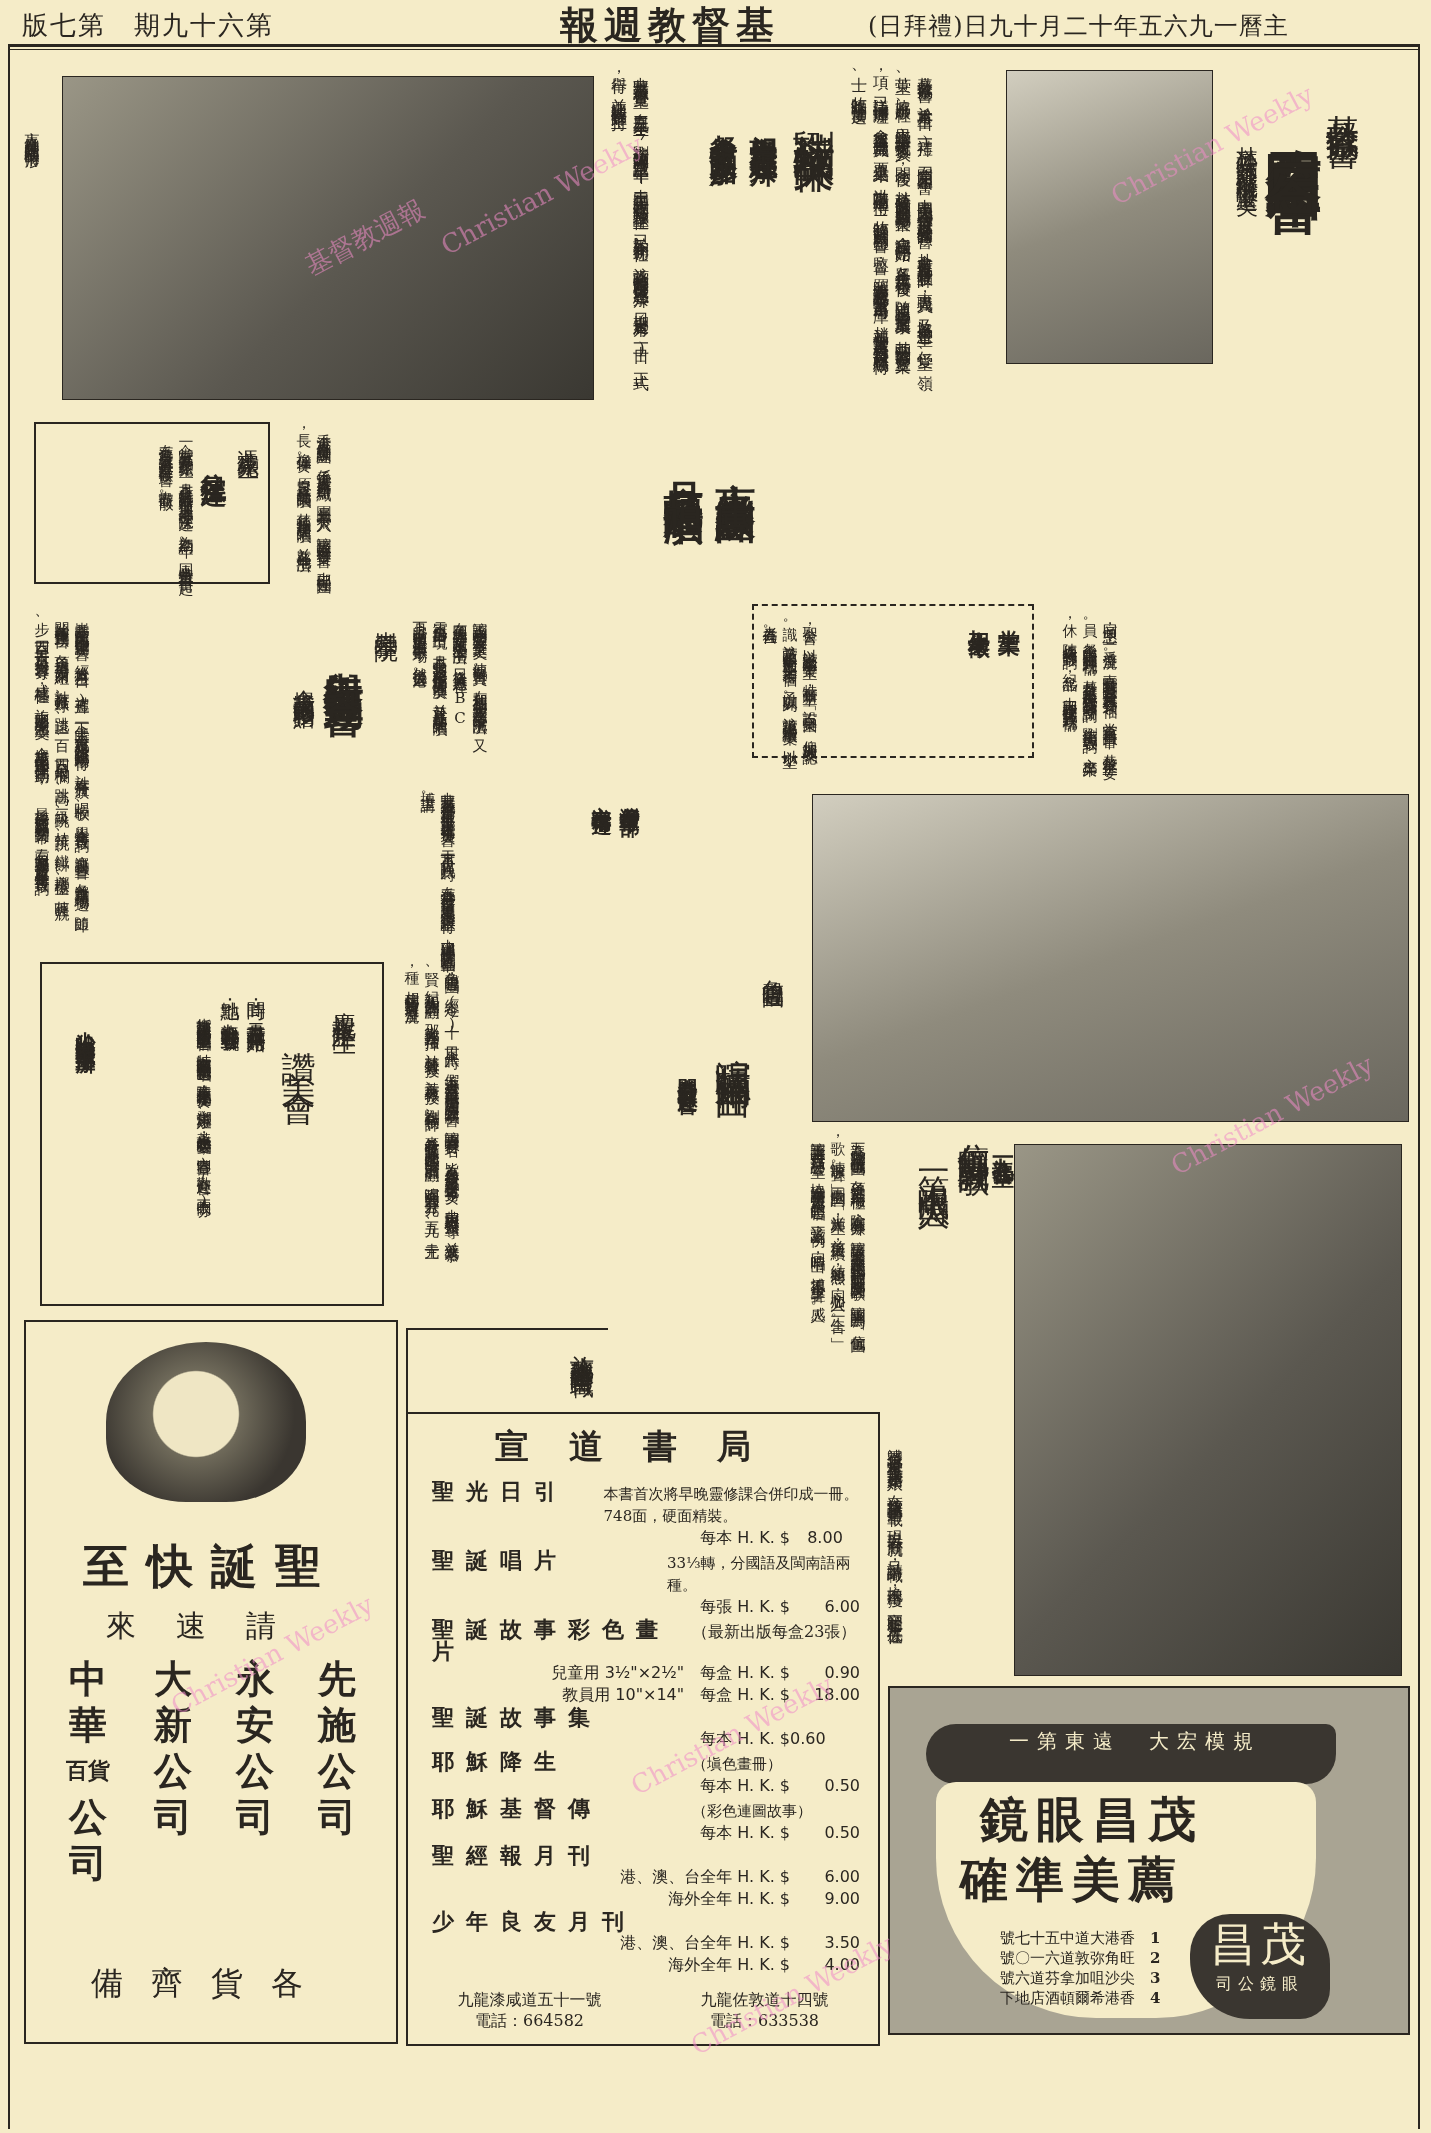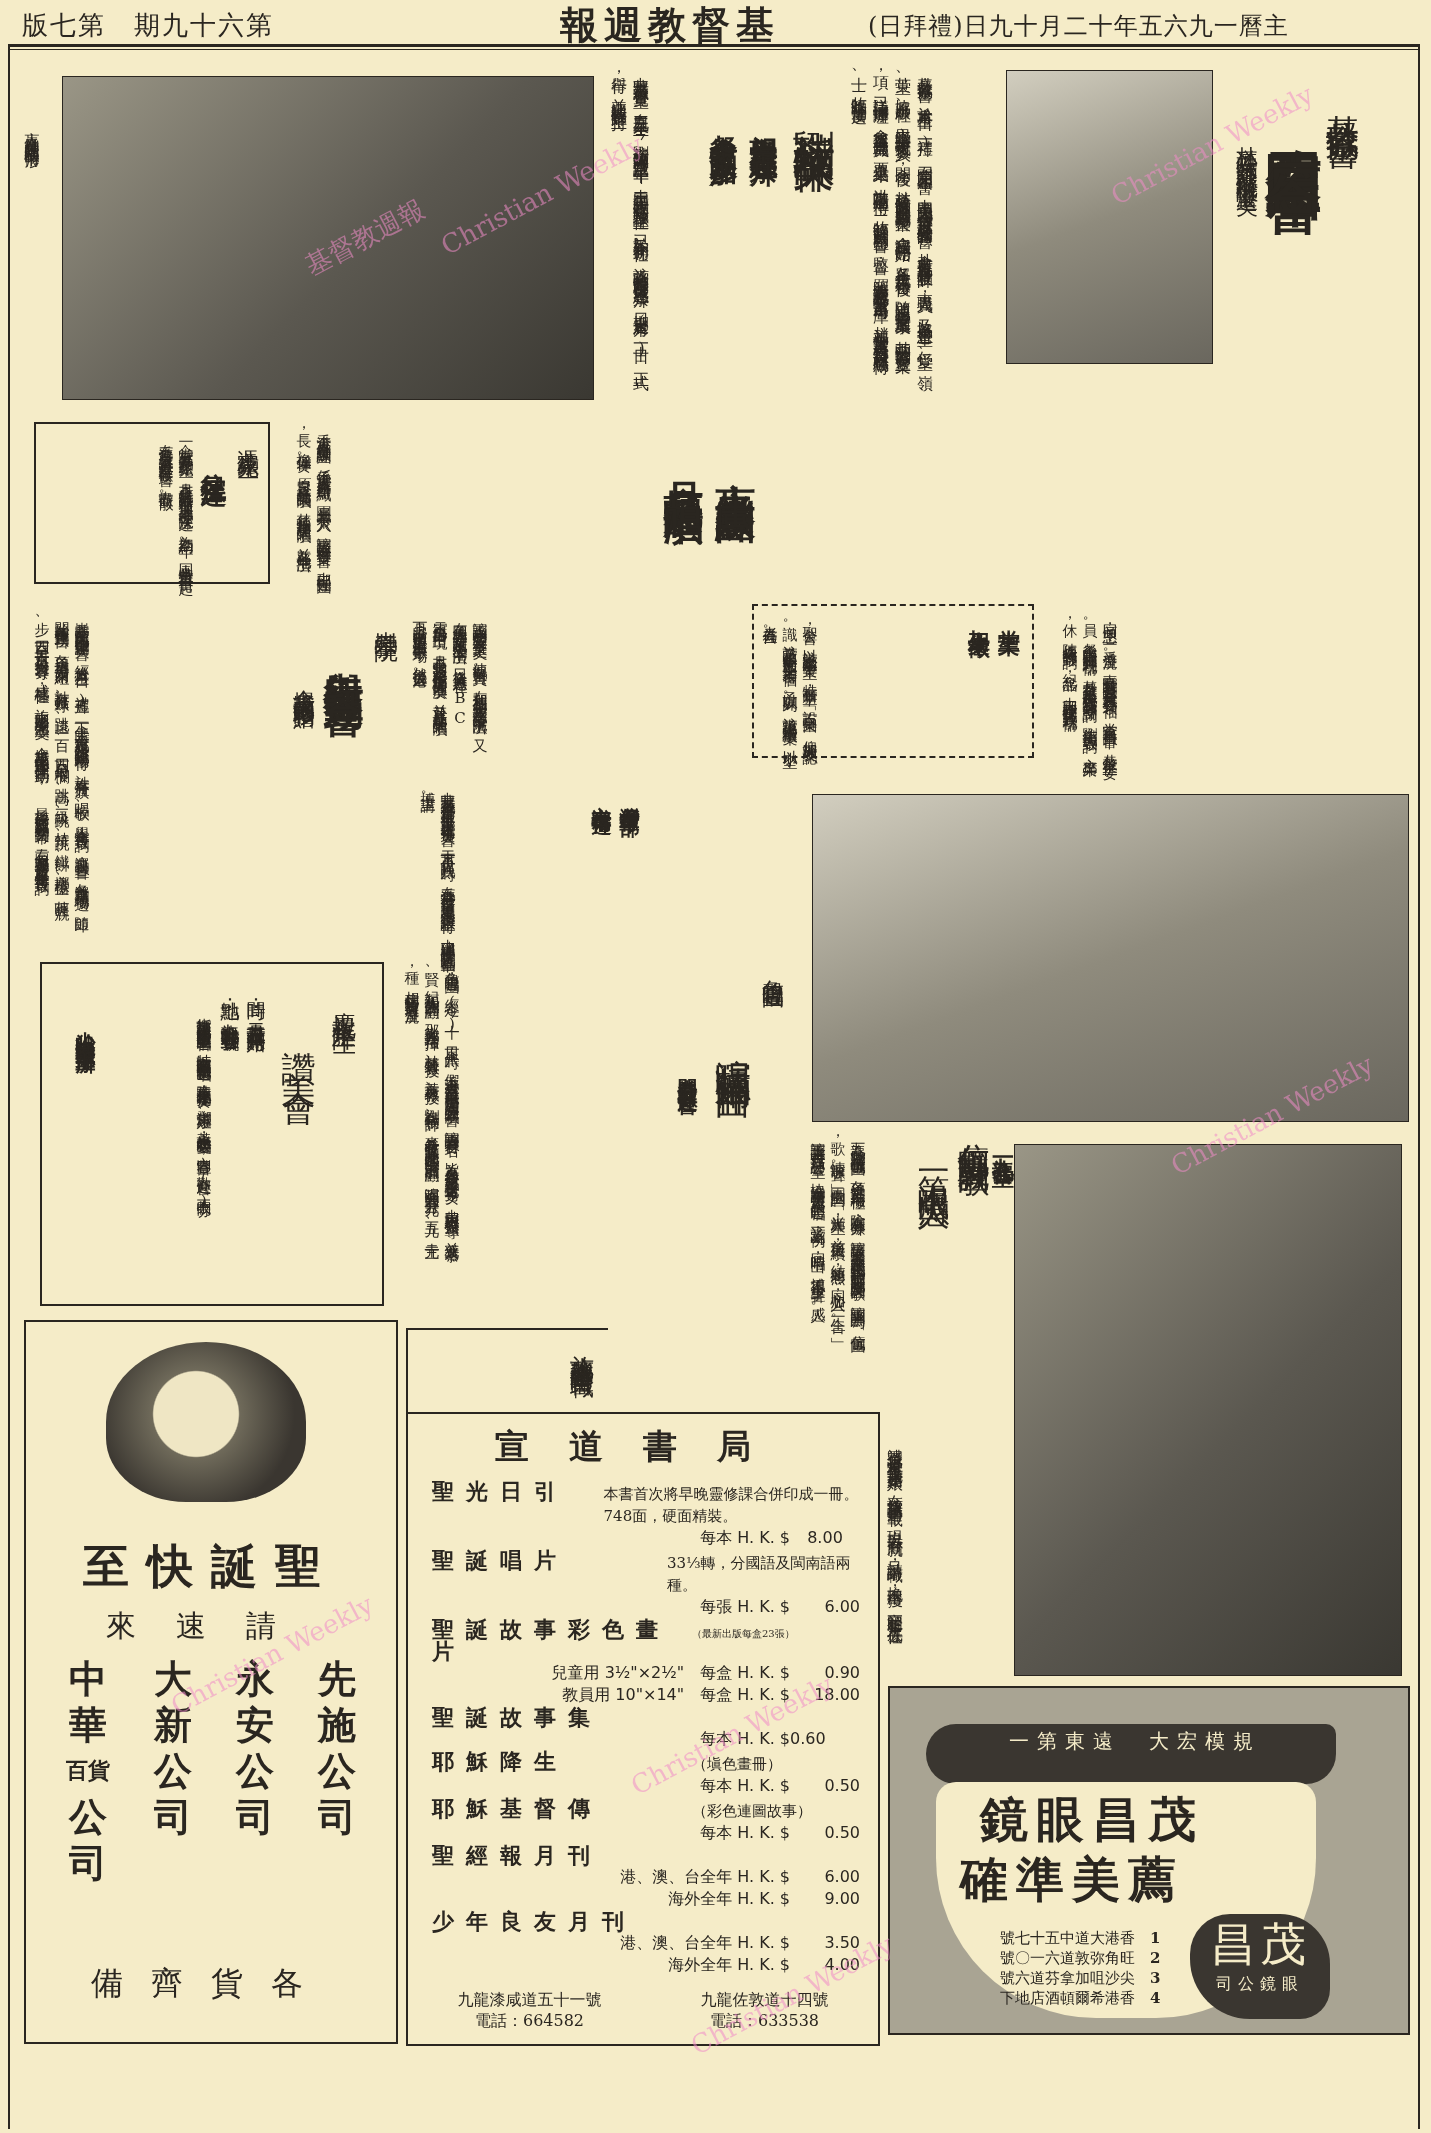--- a/index.html
+++ b/index.html
@@ -129,21 +129,21 @@
       <div class="ad-row">
         <span class="ad-name">聖誕唱片</span>
         <span style="font-size:15px">33⅓轉，分國語及閩南語兩種。</span>
       </div>
       <div class="ad-row">
         <span class="ad-price">每張 H. K. $</span>
         <span style="width:70px;text-align:right;font-family:'DejaVu Sans',sans-serif;font-size:16px">6.00</span>
       </div>
       <div class="ad-row">
         <span class="ad-name">聖誕故事彩色畫片</span>
-        <span style="font-size:10px">（最新出版每盒23張）</span>
+        <span style="font-size:16px">（最新出版每盒23張）</span>
       </div>
       <div class="ad-row">
         <span class="ad-price">兒童用 3½"×2½"　每盒 H. K. $</span>
         <span style="width:70px;text-align:right;font-family:'DejaVu Sans',sans-serif;font-size:16px">0.90</span>
       </div>
       <div class="ad-row">
         <span class="ad-price">教員用 10"×14"　每盒 H. K. $</span>
         <span style="width:70px;text-align:right;font-family:'DejaVu Sans',sans-serif;font-size:16px">18.00</span>
       </div>
       <div class="ad-row">

